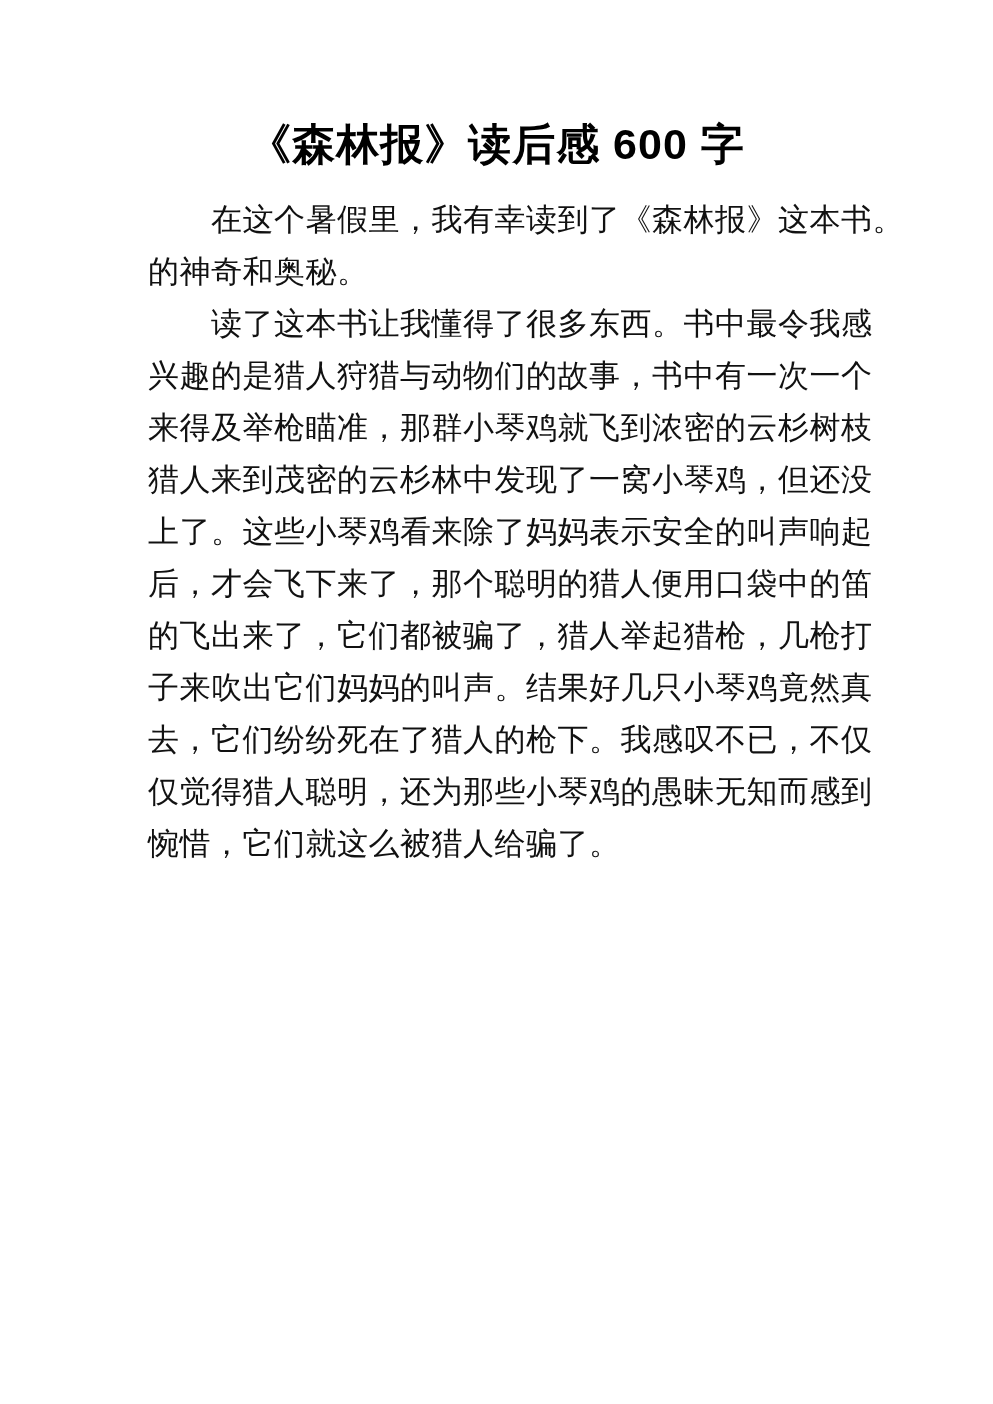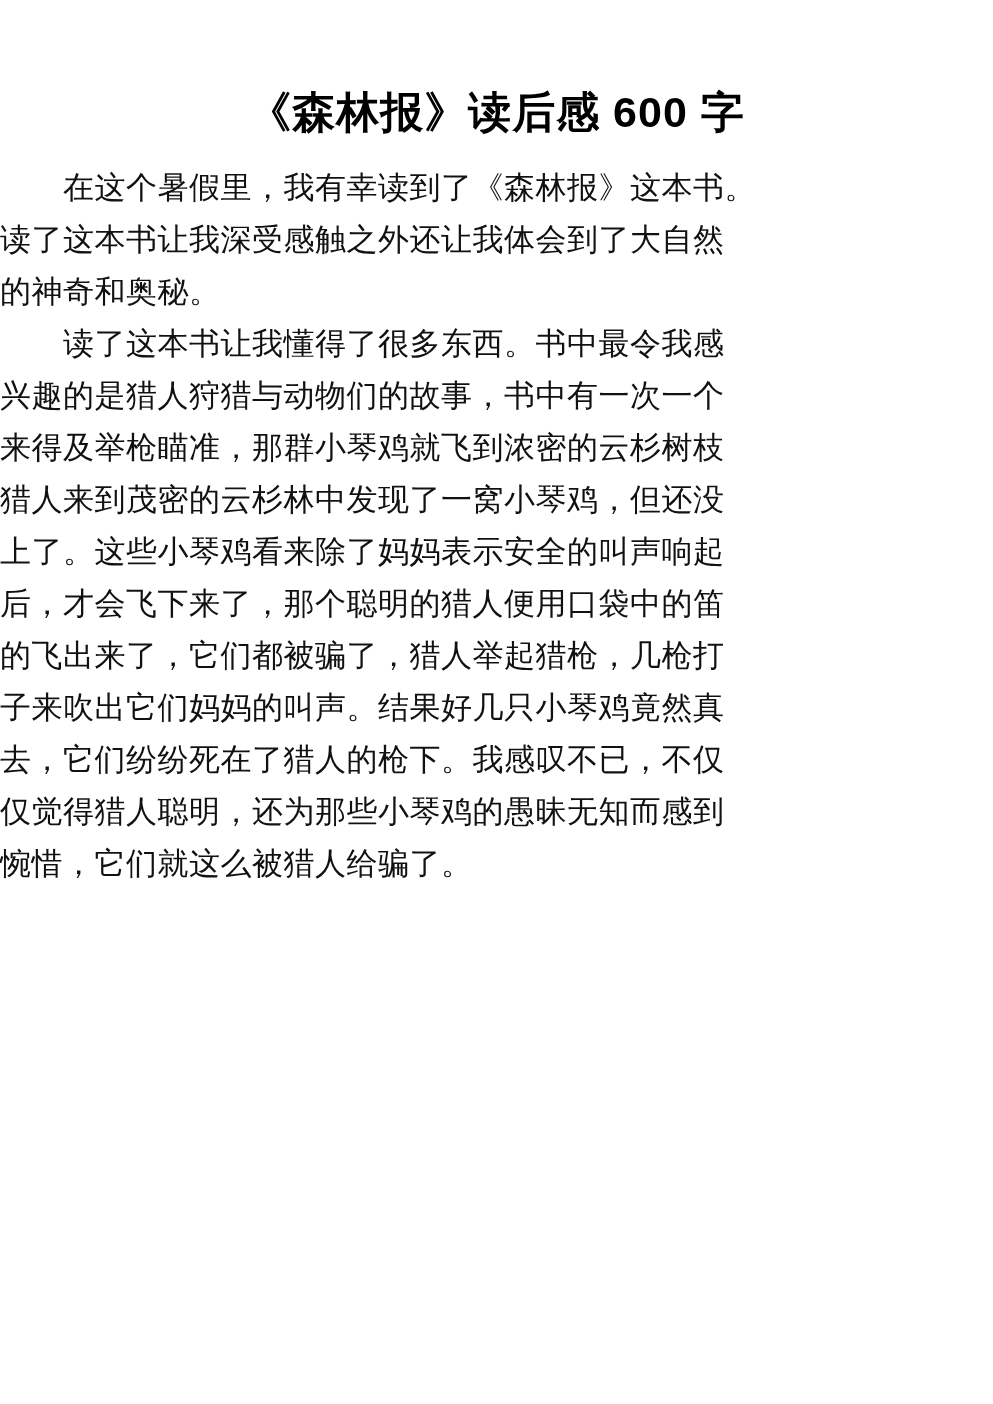--- a/index.html
+++ b/index.html
@@ -11,33 +11,34 @@
     height: 1404px;
     background: #ffffff;
     color: #111111;
     font-family: "Liberation Serif", serif;
     overflow: hidden;
   }
   .page {
     box-sizing: border-box;
     width: 993px;
     height: 1307px;
-    padding-top: 84px;
+    padding-top: 116px;
   }
   .doc-title {
     margin: 0 0 22px 0;
     font-family: "Liberation Sans", sans-serif;
     font-weight: bold;
     font-size: 43px;
     line-height: 56px;
     text-align: center;
     color: #000000;
     letter-spacing: 1px;
   }
   .body-text {
+    margin-left: 148px;
     width: 740px;
     font-size: 31px;
     line-height: 52px;
     color: #111111;
   }
   .paragraph {
     margin: 0;
   }
   .line {
     white-space: nowrap;
@@ -51,21 +52,20 @@
 <body>
 
 <div class="page">
 
   <h1 class="doc-title">《森林报》读后感 600 字</h1>
 
   <div class="body-text">
 
     <div class="paragraph">
       <div class="line indent">在这个暑假里，我有幸读到了《森林报》这本书。</div>
-      <div class="line">读了这本书让我深受感触之外还让我体会到了大自然</div>
       <div class="line">的神奇和奥秘。</div>
     </div>
 
 
     <div class="paragraph">
       <div class="line indent">读了这本书让我懂得了很多东西。书中最令我感</div>
       <div class="line">兴趣的是猎人狩猎与动物们的故事，书中有一次一个</div>
       <div class="line">来得及举枪瞄准，那群小琴鸡就飞到浓密的云杉树枝</div>
       <div class="line">猎人来到茂密的云杉林中发现了一窝小琴鸡，但还没</div>
       <div class="line">上了。这些小琴鸡看来除了妈妈表示安全的叫声响起</div>

